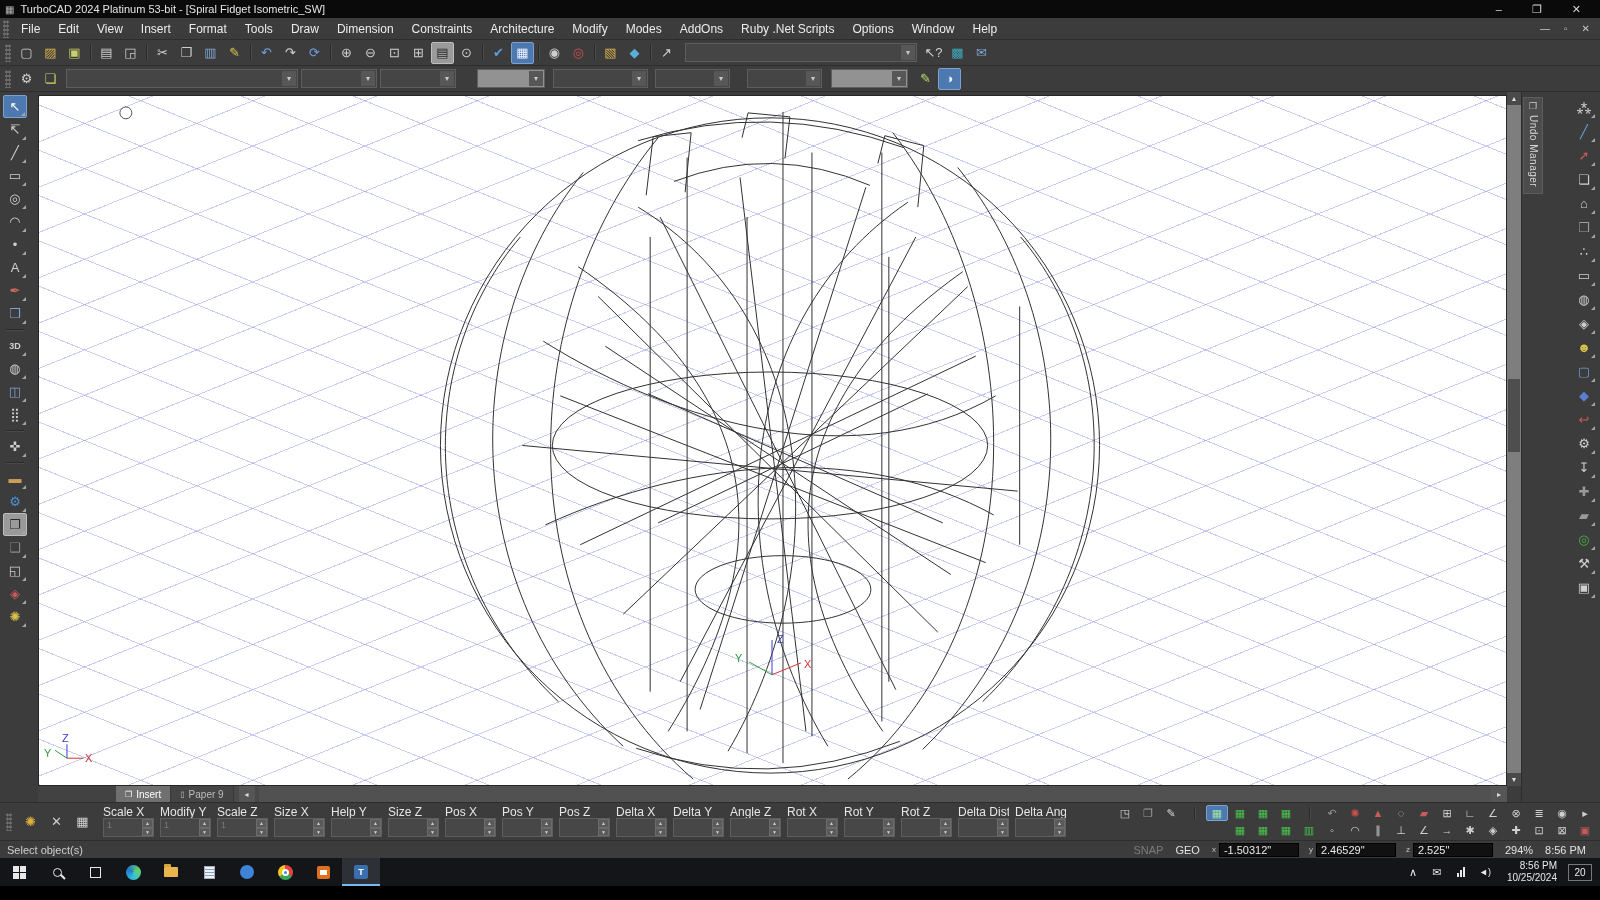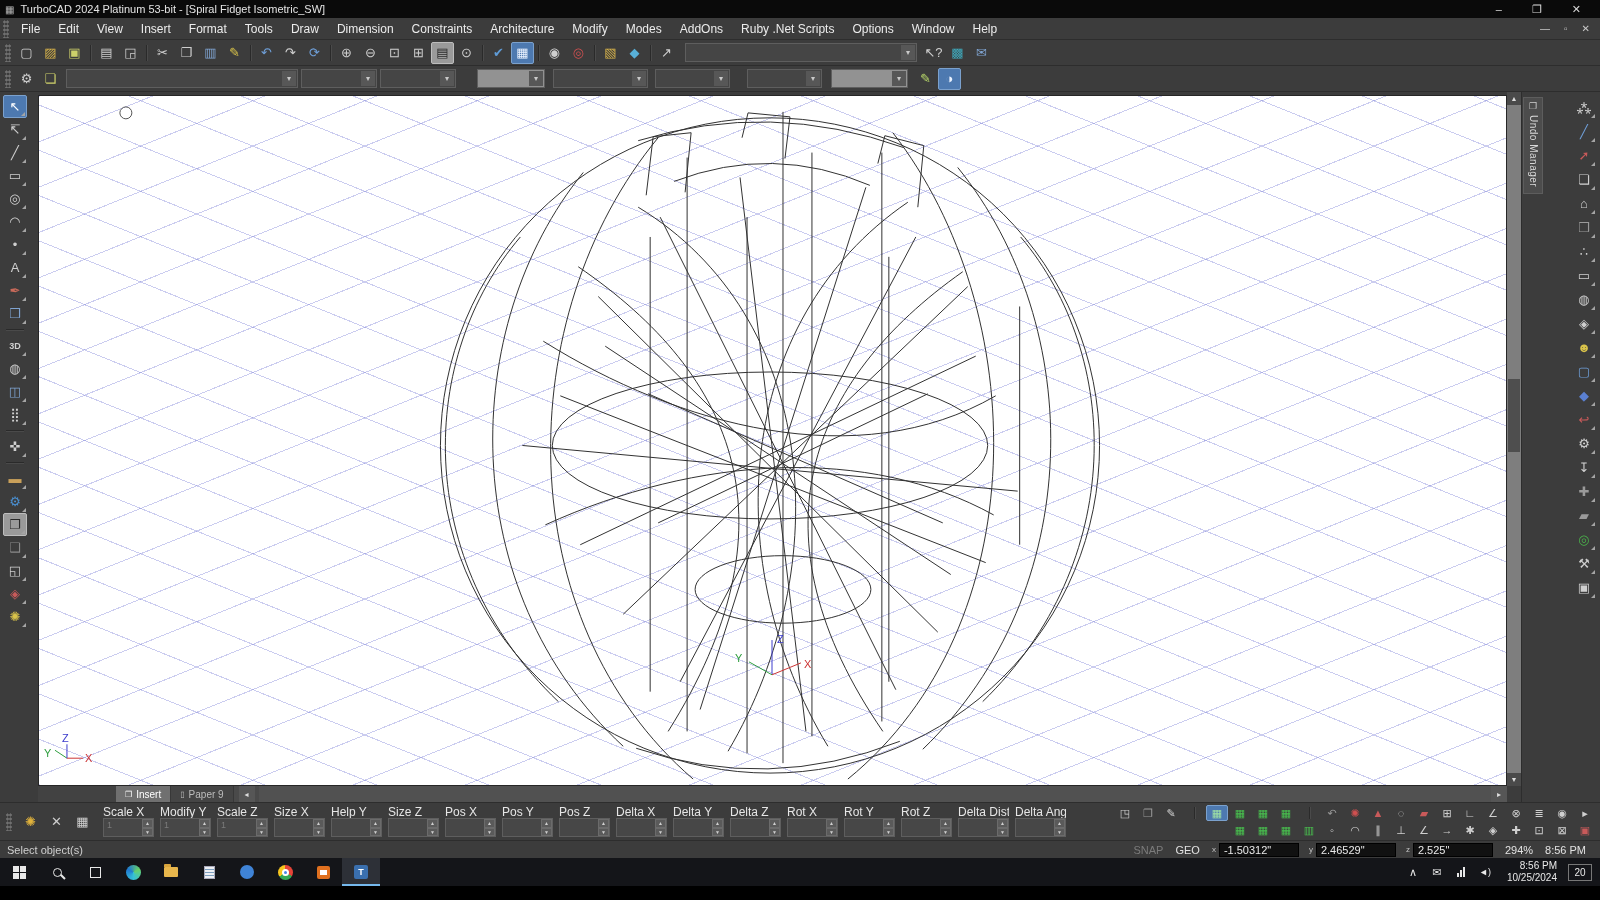--- a/index.html
+++ b/index.html
@@ -542,21 +542,21 @@
           <span class="spin">
             <span class="val"></span>
             <span class="updown">
               <span class="sb">▲</span>
               <span class="sb">▼</span>
             </span>
           </span>
         </span>
 
         <span class="field">
-          <span class="flabel">Delta Z</span>
+          <span class="flabel">Angle Z</span>
           <span class="spin">
             <span class="val"></span>
             <span class="updown">
               <span class="sb">▲</span>
               <span class="sb">▼</span>
             </span>
           </span>
         </span>
 
         <span class="field">

